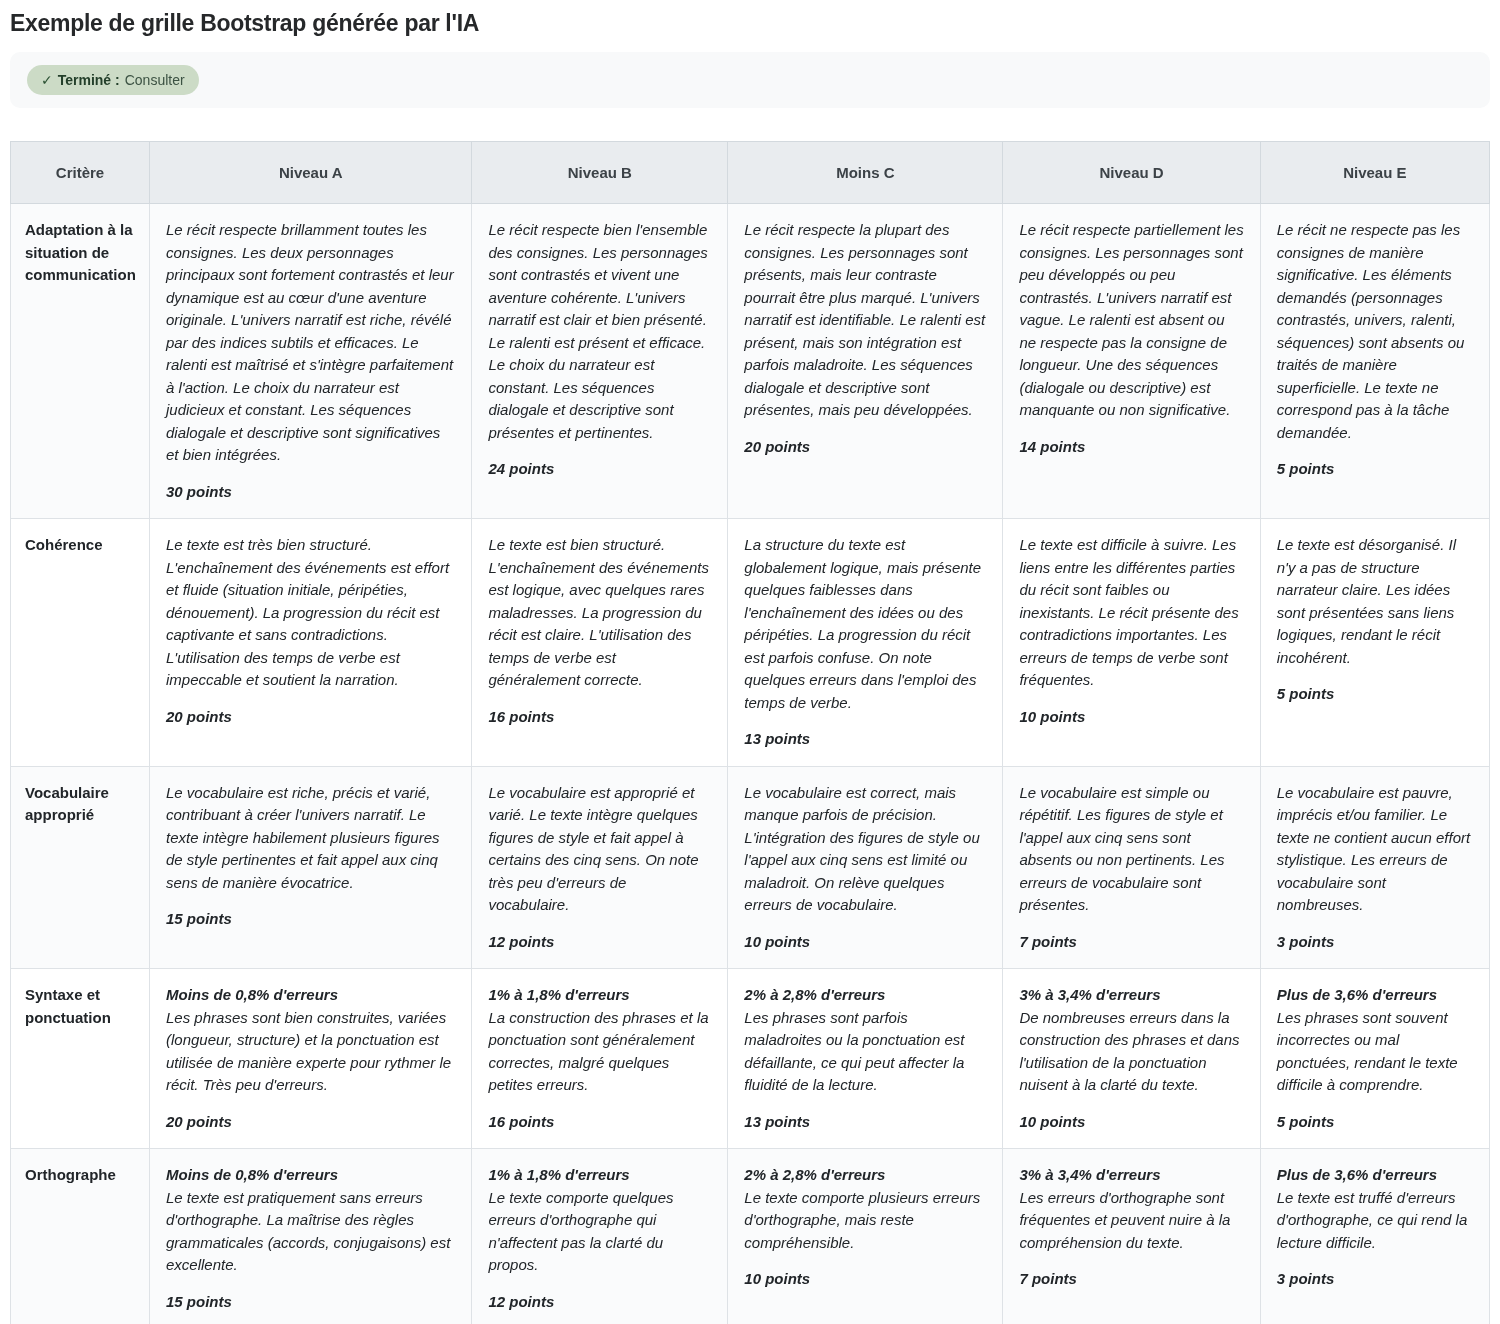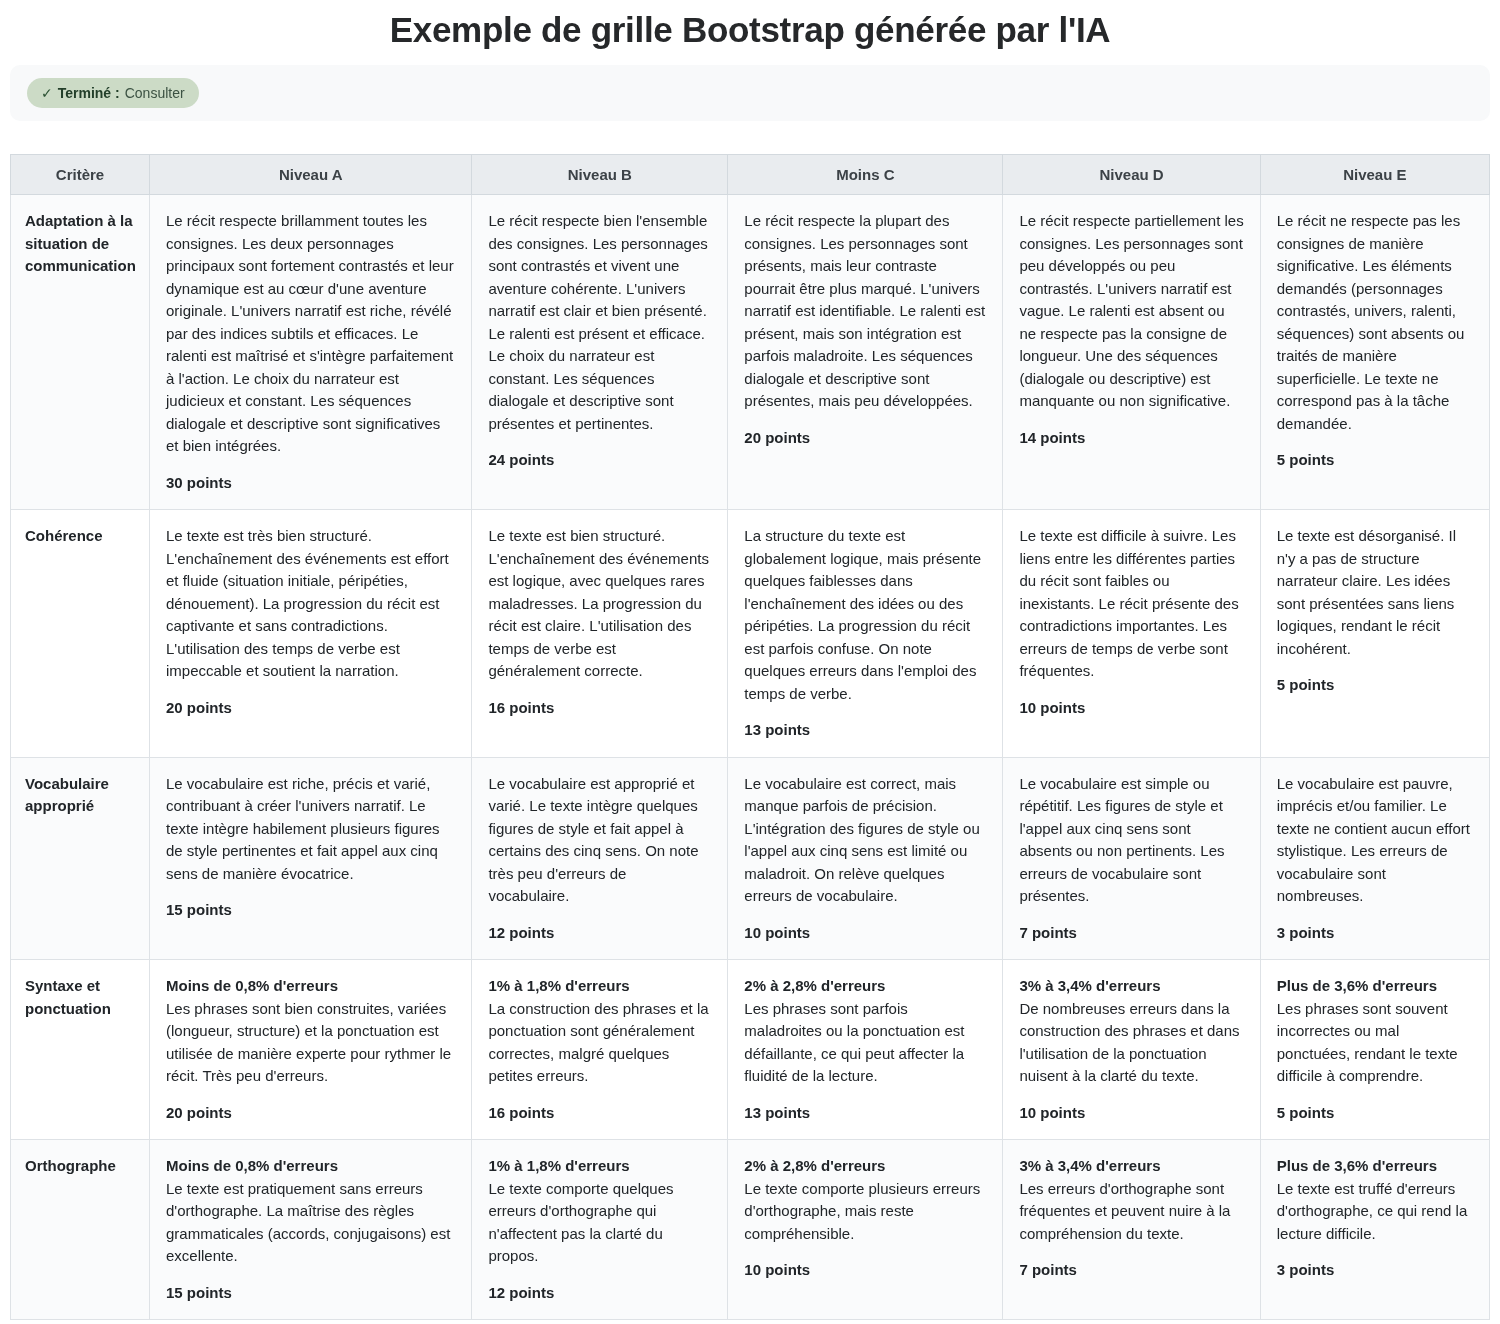--- a/index.html
+++ b/index.html
@@ -19,25 +19,24 @@
   html,body{margin:0;padding:0;}
   body{
     width:1500px;height:1324px;overflow:hidden;
     background:#ffffff;
     font-family:"Liberation Sans","DejaVu Sans",sans-serif;
     color:var(--text);
     padding:0 10px;
   }
   .page-title{
     margin:10px 0 15px 0;
-    font-size:35px;
+    font-size:23px;
     font-weight:800;
     letter-spacing:-0.3px;
     color:var(--title-color);
-    text-align:center;
   }
   .banner{
     background:var(--banner-bg);
     border-radius:10px;
     padding:13px 17px;
     margin-bottom:33px;
   }
   .badge{
     display:inline-flex;
     align-items:center;
@@ -70,38 +69,39 @@
   table.rubric th,
   table.rubric td{
     border:1px solid var(--border);
   }
   table.rubric thead th{
     background:var(--header-bg);
     color:var(--header-text);
     font-weight:600;
     text-align:center;
     vertical-align:middle;
-    padding:11px 10px;
+    padding:22px 10px;
     border-color:#d3d9de;
   }
   table.rubric tbody tr:nth-child(odd){
     background:var(--stripe);
   }
   table.rubric tbody th.criterion{
     text-align:left;
     vertical-align:top;
     font-weight:700;
     padding:15px 14px;
     line-height:1.5;
     margin-top:9px;
   }
   table.rubric tbody td{
     vertical-align:top;
     padding:15px 16px;
     line-height:1.5;
+    font-style:italic;
   }
   .lead{font-weight:700;}
   .points{font-weight:700;margin-top:14px;}
 </style>
 </head>
 <body>
 
 <h1 class="page-title">Exemple de grille Bootstrap générée par l'IA</h1>
 
 <div class="banner">

